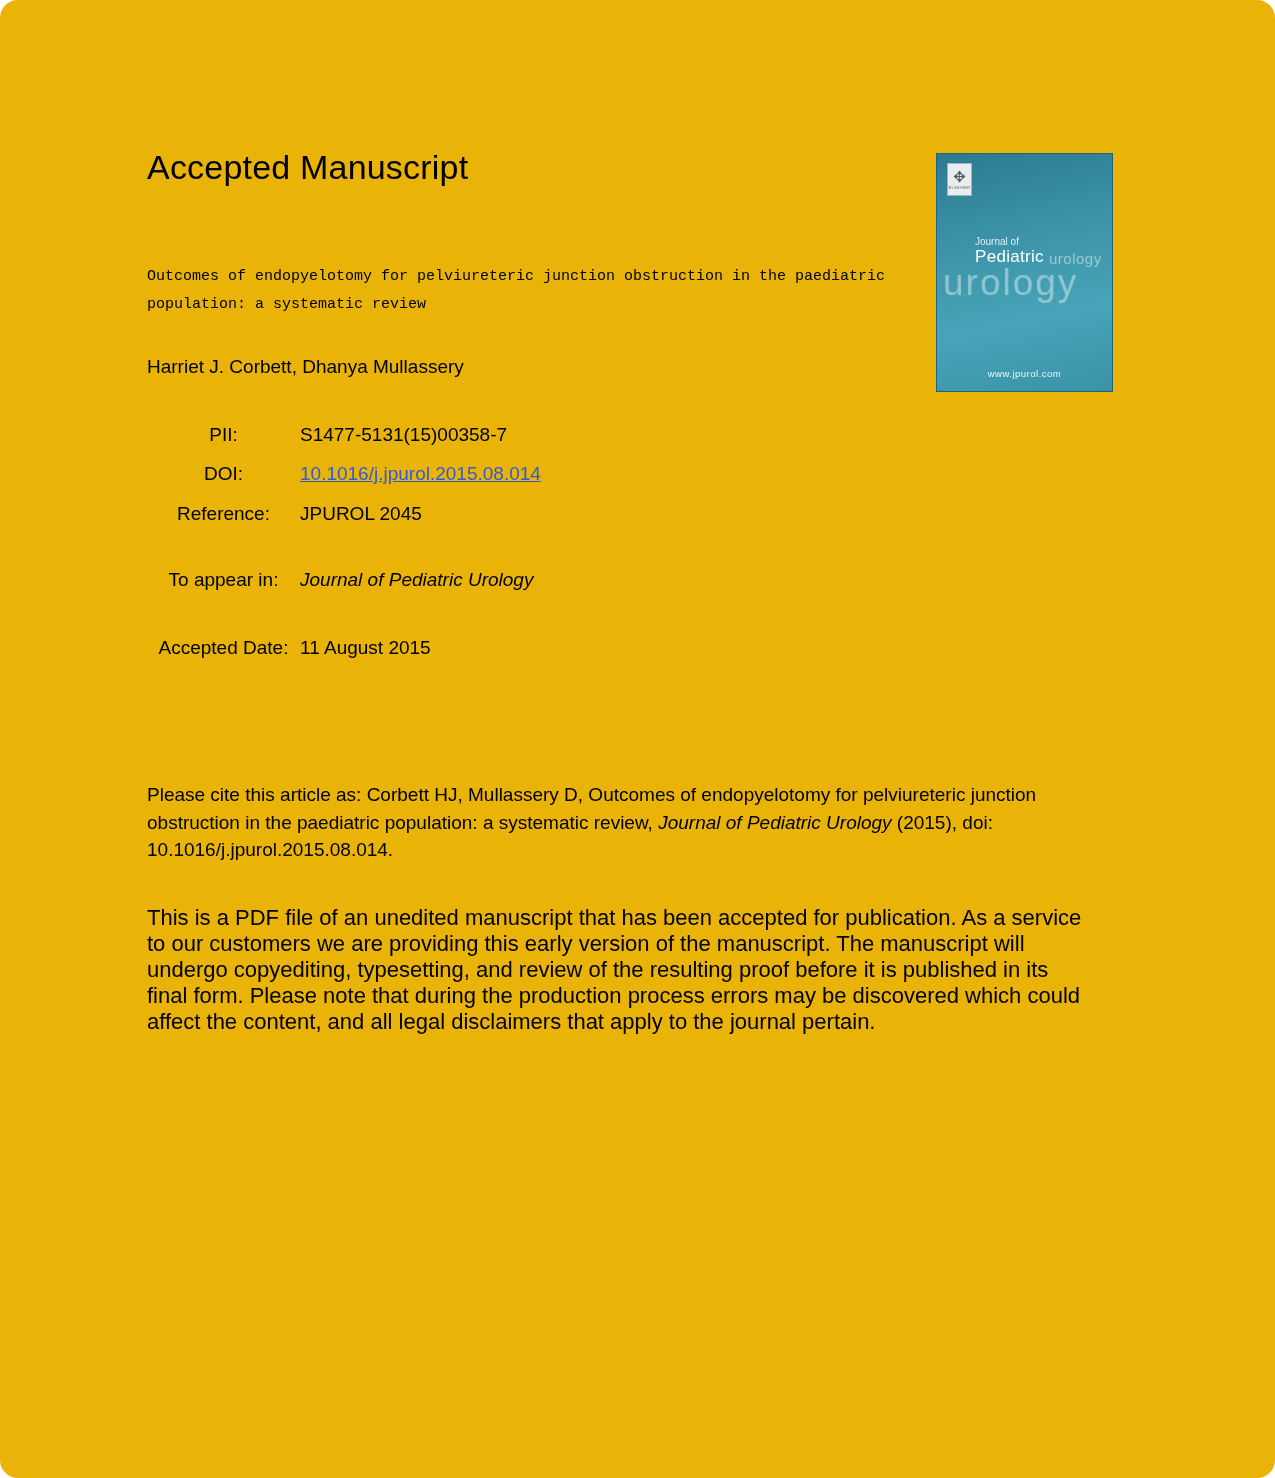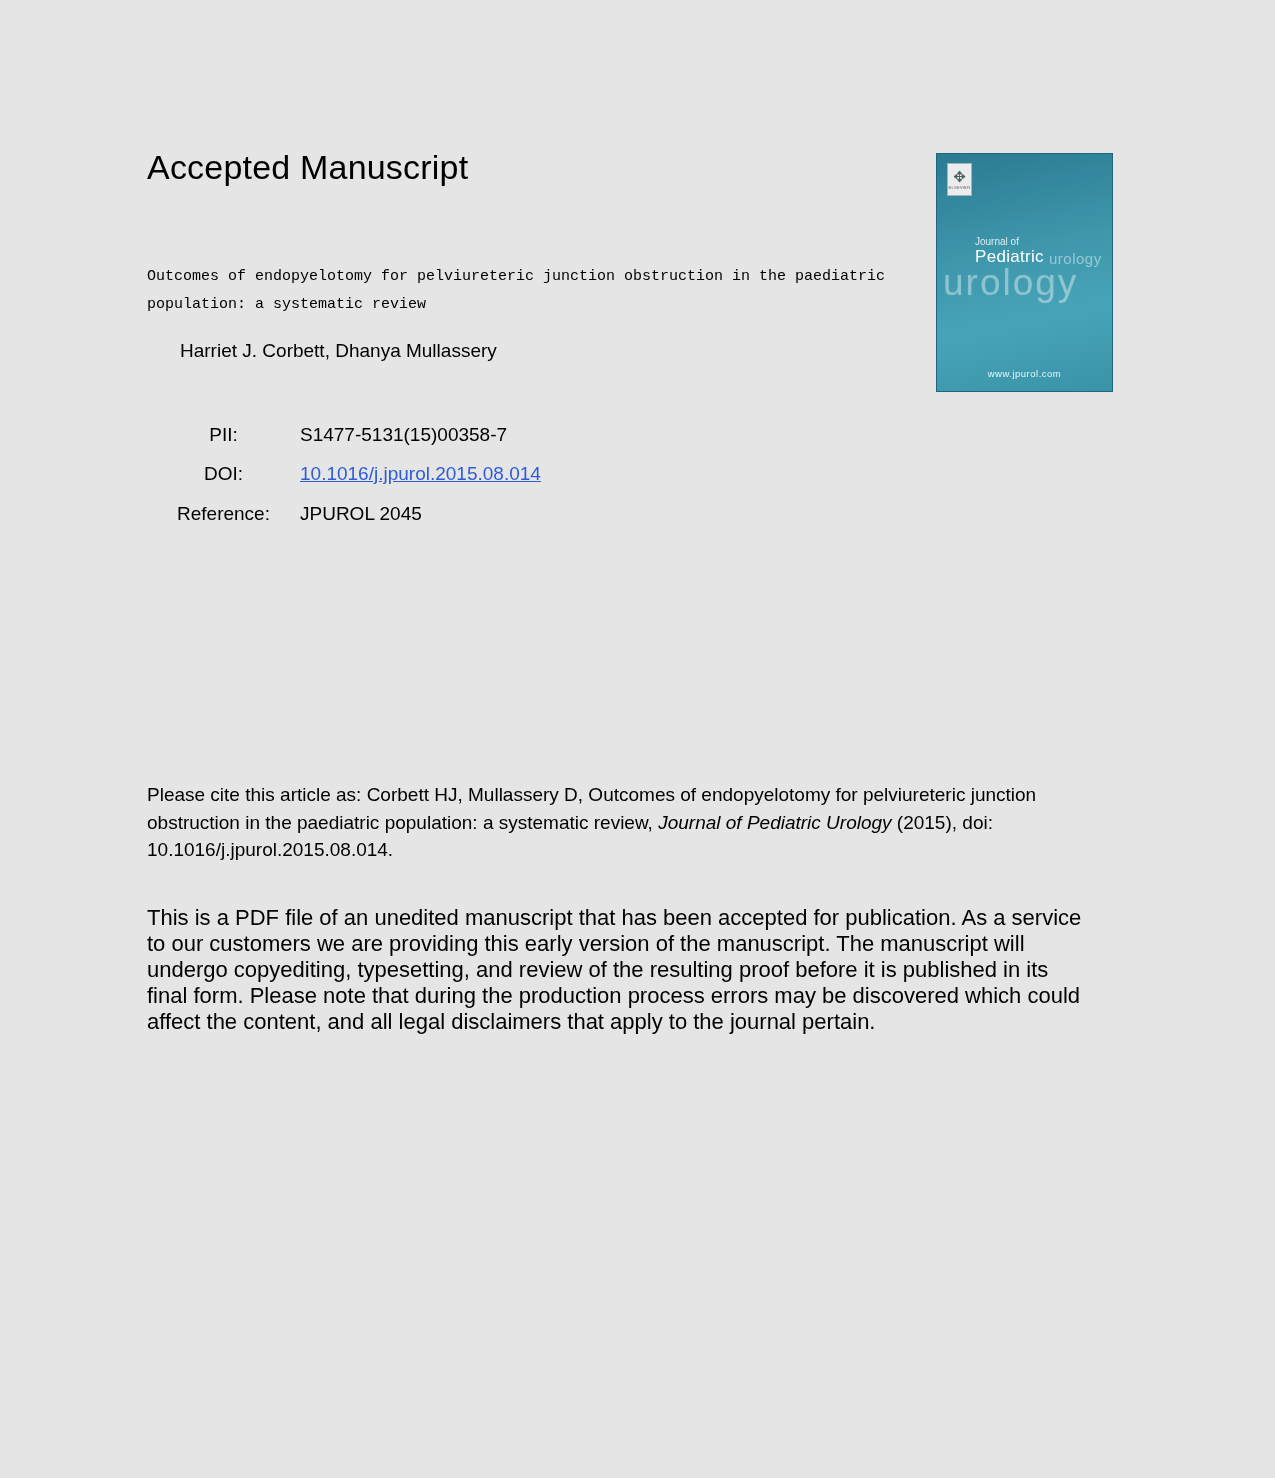--- a/index.html
+++ b/index.html
@@ -7,24 +7,25 @@
     --cover-dark: #2b7a92;
     --cover-mid: #3e96ab;
     --cover-light: #47a4b8;
   }
   * { margin:0; padding:0; box-sizing:border-box; }
   html,body { background:#ffffff; }
   .page{
     position:relative;
     width:1275px;
     height:1478px;
-    background:#e5e5e5;
+    background:#eab308;
     font-family:"Liberation Sans", sans-serif;
     color:#000;
     overflow:hidden;
+    border-radius:18px;
   }
   .heading{
     position:absolute;
     left:147px; top:148px;
     font-size:34px;
     font-weight:400;
     letter-spacing:0.2px;
   }
   
   .cover{
@@ -100,23 +101,22 @@
   .title{
     position:absolute;
     left:147px; top:263px;
     width:762px;
     font-size:15px;
     line-height:28px;
     font-family:Liberation Mono, monospace;
   }
   .authors{
     position:absolute;
-    left:147px; top:340px;
+    left:147px; top:356px;
     font-size:19px;
-    margin-left:33px;
   }
   
   .meta{
     position:absolute;
     left:147px; top:423px;
     font-size:19px;
     text-align:center;
   }
   .meta-row{
     display:flex;
@@ -182,22 +182,30 @@
     <div class="meta-row m-gap-s2">
       <div class="meta-label">DOI:</div>
       <a class="link">10.1016/j.jpurol.2015.08.014</a>
     </div>
 
     <div class="meta-row m-gap-l">
       <div class="meta-label">Reference:</div>
       <div>JPUROL 2045</div>
     </div>
 
-
-
+    <div class="meta-row m-gap-l2">
+      <div class="meta-label">To appear in:</div>
+      <div class="italic">Journal of Pediatric Urology</div>
+    </div>
+
+
+    <div class="meta-row">
+      <div class="meta-label">Accepted Date:</div>
+      <div>11 August 2015</div>
+    </div>
 
   </div>
 
   <div class="citation"><span>Please cite this article as: Corbett HJ, Mullassery D, Outcomes of endopyelotomy for pelviureteric junction obstruction in the paediatric population: a systematic review, </span><span class="italic">Journal of Pediatric Urology</span><span> (2015), doi: 10.1016/j.jpurol.2015.08.014.</span></div>
 
   <div class="disclaimer">This is a PDF file of an unedited manuscript that has been accepted for publication. As a service to our customers we are providing this early version of the manuscript. The manuscript will undergo copyediting, typesetting, and review of the resulting proof before it is published in its final form. Please note that during the production process errors may be discovered which could affect the content, and all legal disclaimers that apply to the journal pertain.</div>
 
 </div>
 
 </body></html>

